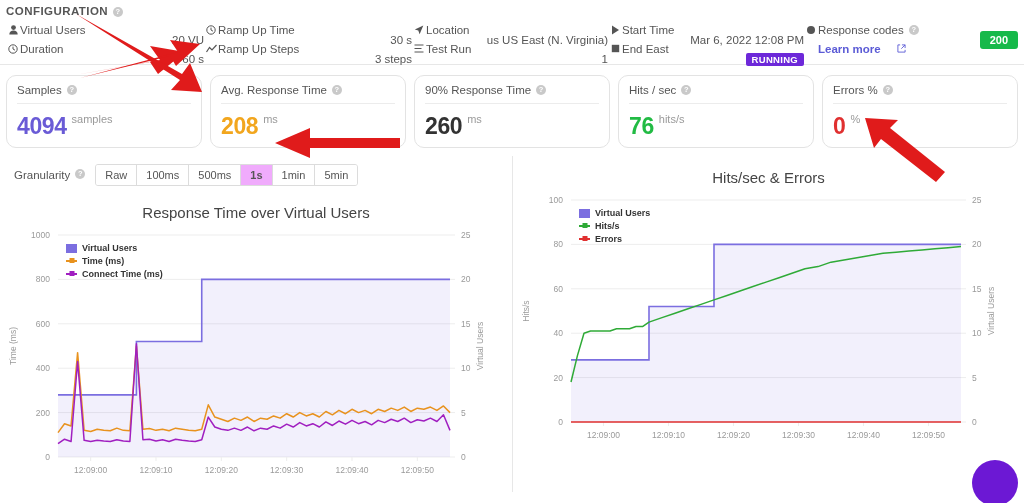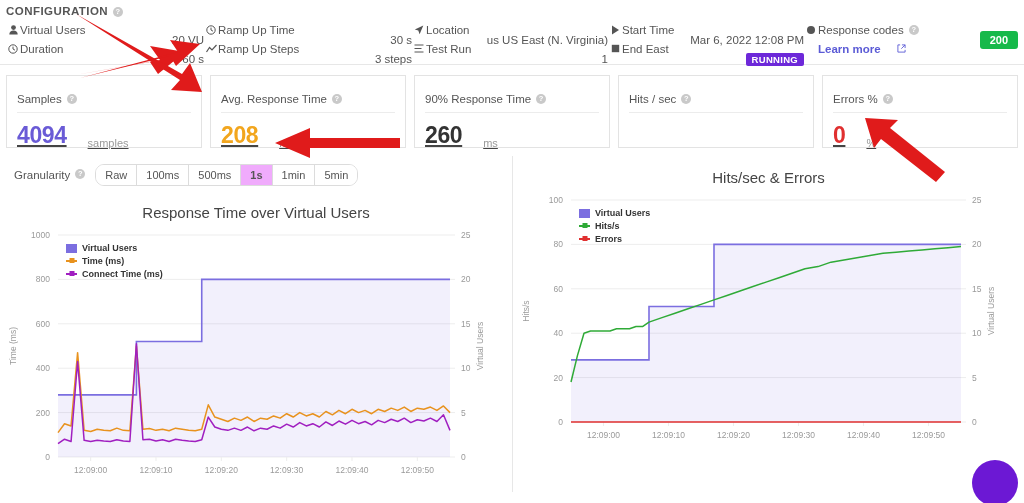--- a/index.html
+++ b/index.html
@@ -54,39 +54,39 @@
   }
   .learn-more { color:#5b5bd6; font-weight:700; font-size:11.5px; text-decoration:none;
                 display:inline-flex; align-items:center; gap:16px; }
   .dot-icon { width:8px;height:8px;border-radius:50%;background:#555;display:inline-block; }
 
   
   .cards {
     display:flex; gap:8px; padding:10px 6px 8px 6px;
   }
   .card {
-    flex:1; border:1px solid #e3e3e3; border-radius:0; background:#fff;
-    padding:17px 10px 10px 10px; height:73px;
+    flex:1; border:1px solid #e3e3e3; border-radius:10px; background:#fff;
+    padding:8px 10px 10px 10px; height:73px;
   }
   .card-title {
     font-size:11.5px; color:#555; display:flex; align-items:center; gap:5px;
     padding-bottom:7px; border-bottom:1px solid #ececec;
   }
-  .card-val { padding-top:9px; display:flex; align-items:flex-end; gap:21px;text-decoration:underline; }
+  .card-val { padding-top:9px; display:flex; align-items:flex-start; gap:5px; }
   .card-num { font-size:23px; font-weight:700; letter-spacing:-.4px; }
   .card-unit { font-size:11px; color:#9a9a9a; }
 
   
   .panels { display:flex; height:calc(503px - 167px); }
   .panel { flex:1; position:relative; }
   .panel-left { border-right:1px solid #e7e7e7; }
 
   .gran-bar { display:flex; align-items:center; gap:10px; padding:8px 0 0 14px; }
   .gran-label { font-size:11.5px; color:#555; display:flex; gap:5px; }
-  .seg { display:flex; border:1px solid #dcdcdc; border-radius:9px; overflow:hidden; }
+  .seg { display:flex; border:1px solid #dcdcdc; border-radius:3px; overflow:hidden; }
   .seg button {
     font-family:"Liberation Sans", sans-serif;
     font-size:11px; color:#555; background:#fff; border:0;
     border-left:1px solid #dcdcdc; padding:4px 9px; cursor:pointer;
   }
   .seg button:first-child { border-left:0; }
   .seg button.active { background:#f0abfc; font-weight:700; }
 
   .chart-title { text-align:center; font-size:15px; color:#444; padding-top:18px; }
 
@@ -261,20 +261,24 @@
     <div class="card-val">
       <span class="card-num" style="color:#333333">260</span>
       <span class="card-unit">ms</span>
     </div>
   </div>
 
   <div class="card">
     <div class="card-title">
       <span>Hits / sec</span>
       <span class="help-icon">?</span>
+    </div>
+    <div class="card-val">
+      <span class="card-num" style="color:#22bb44">76</span>
+      <span class="card-unit">hits/s</span>
     </div>
   </div>
 
   <div class="card">
     <div class="card-title">
       <span>Errors %</span>
       <span class="help-icon">?</span>
     </div>
     <div class="card-val">
       <span class="card-num" style="color:#e03030">0</span>

